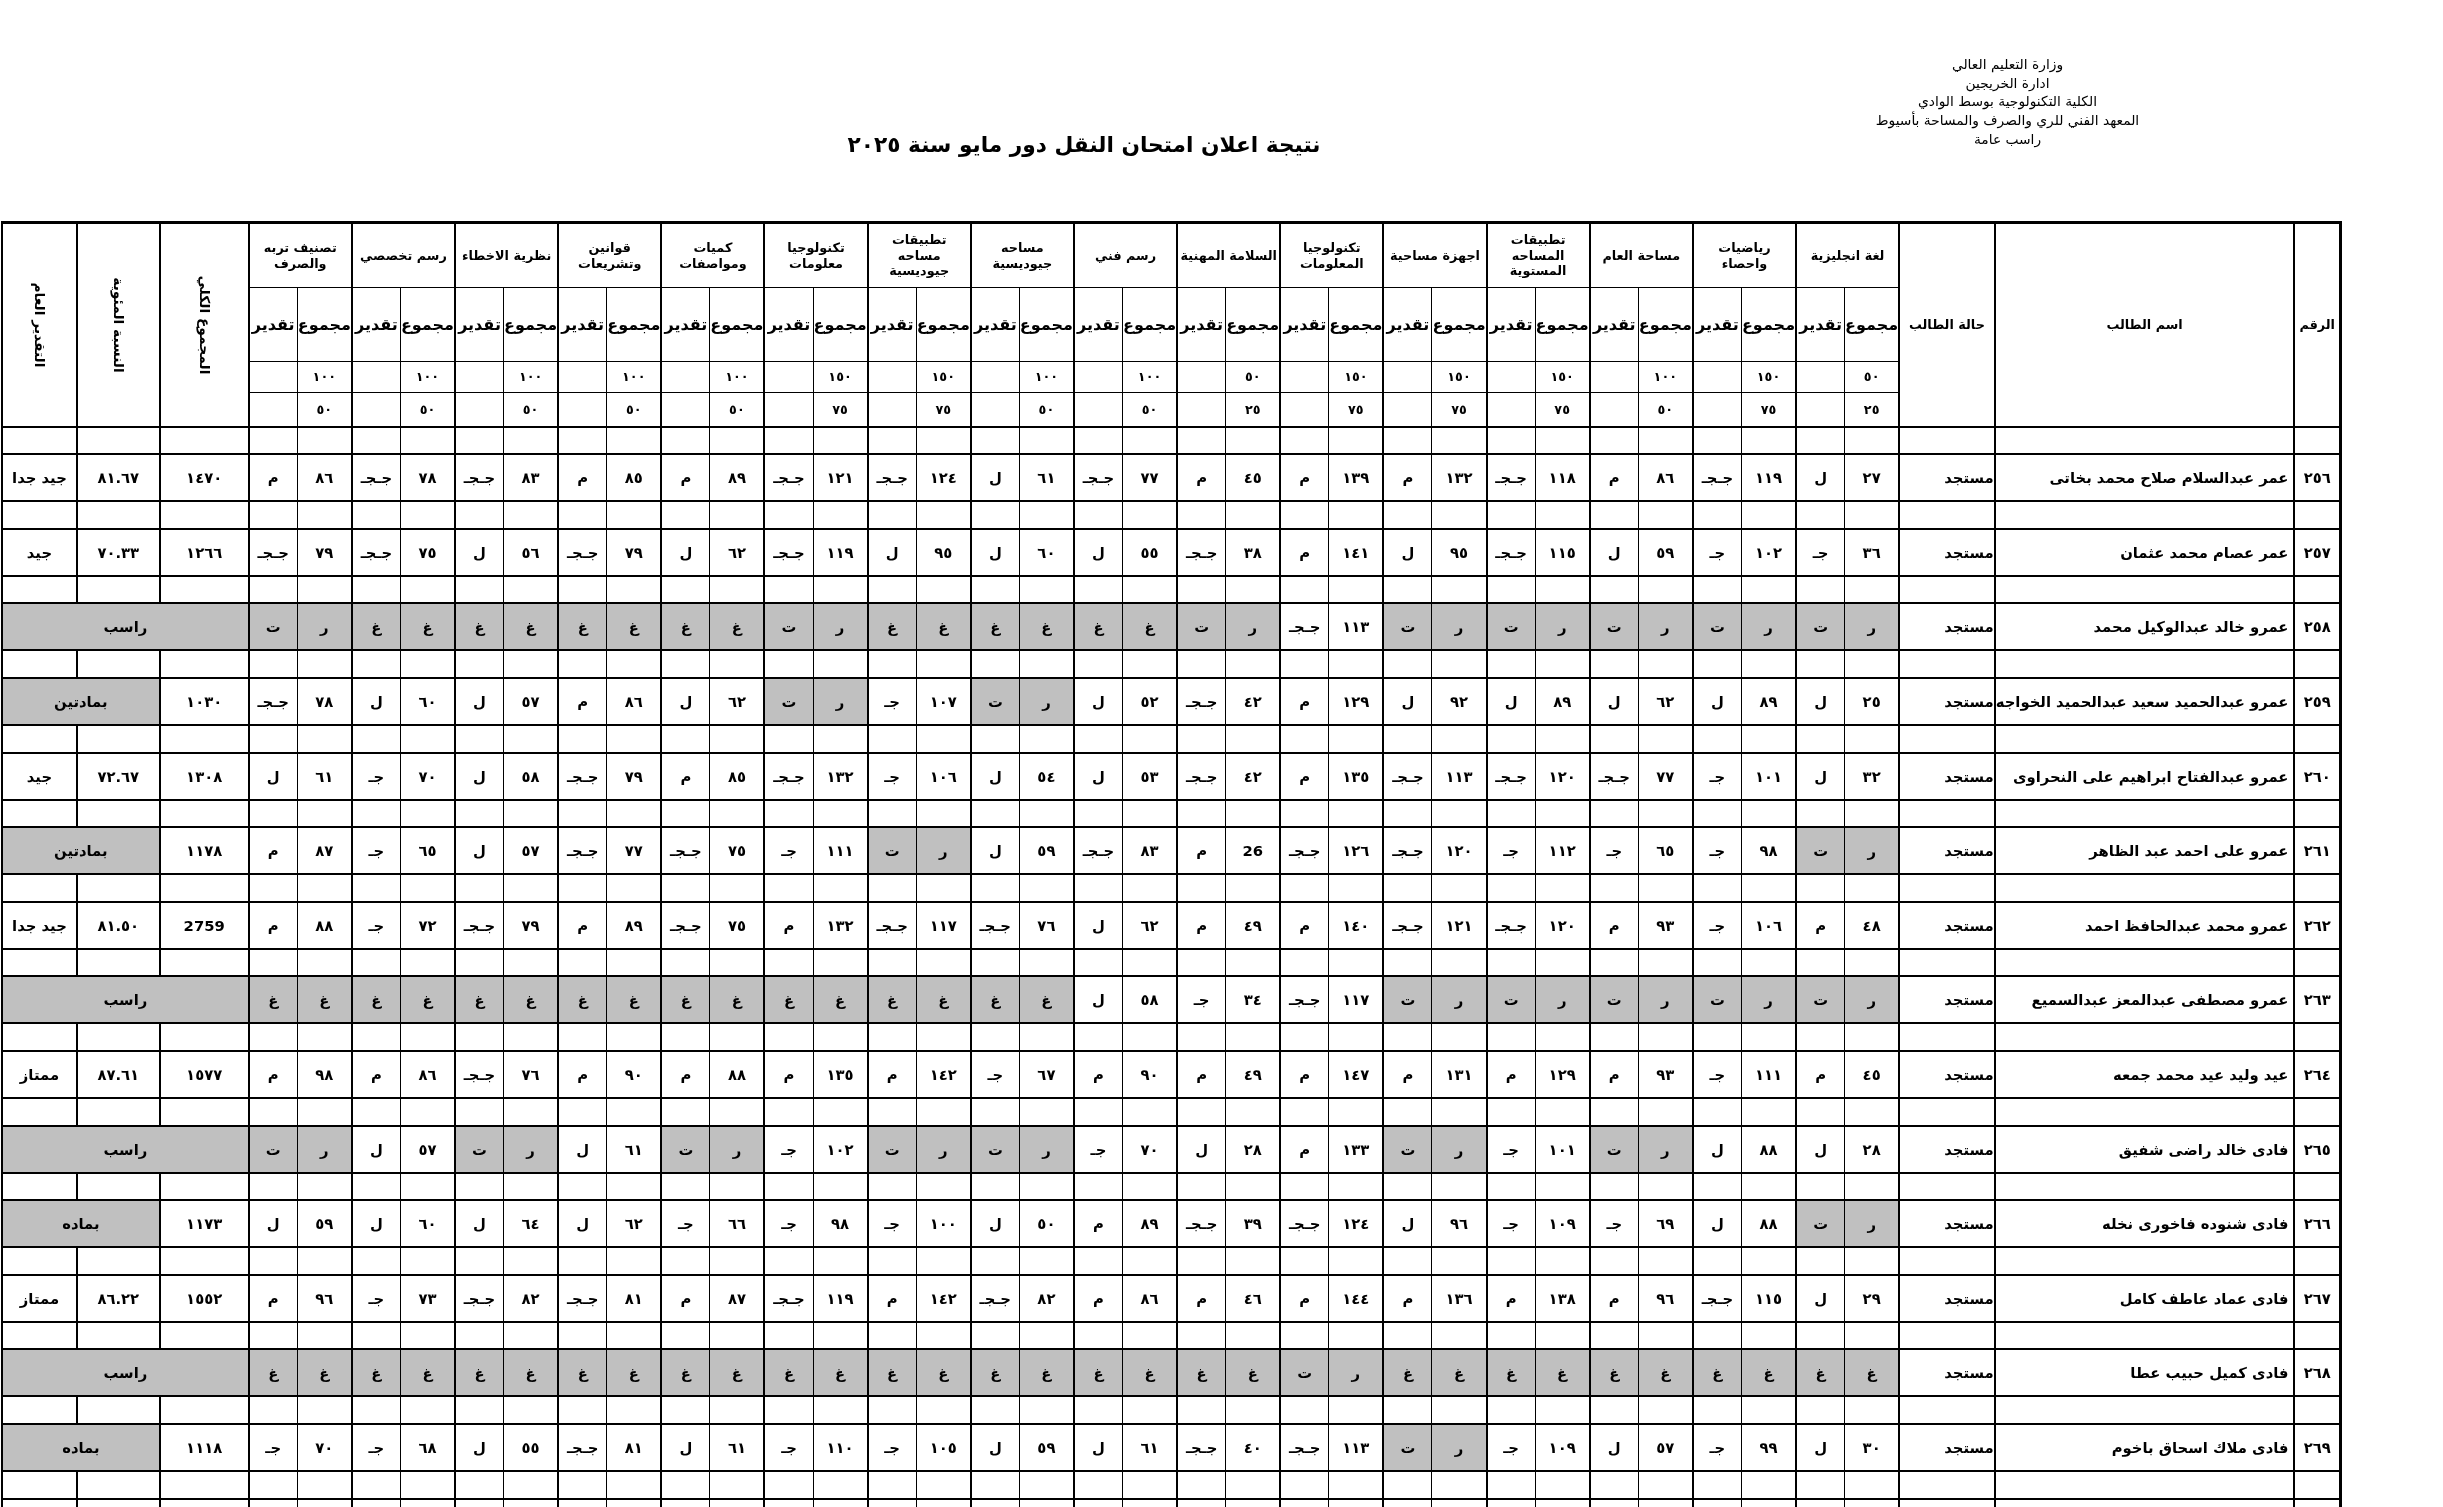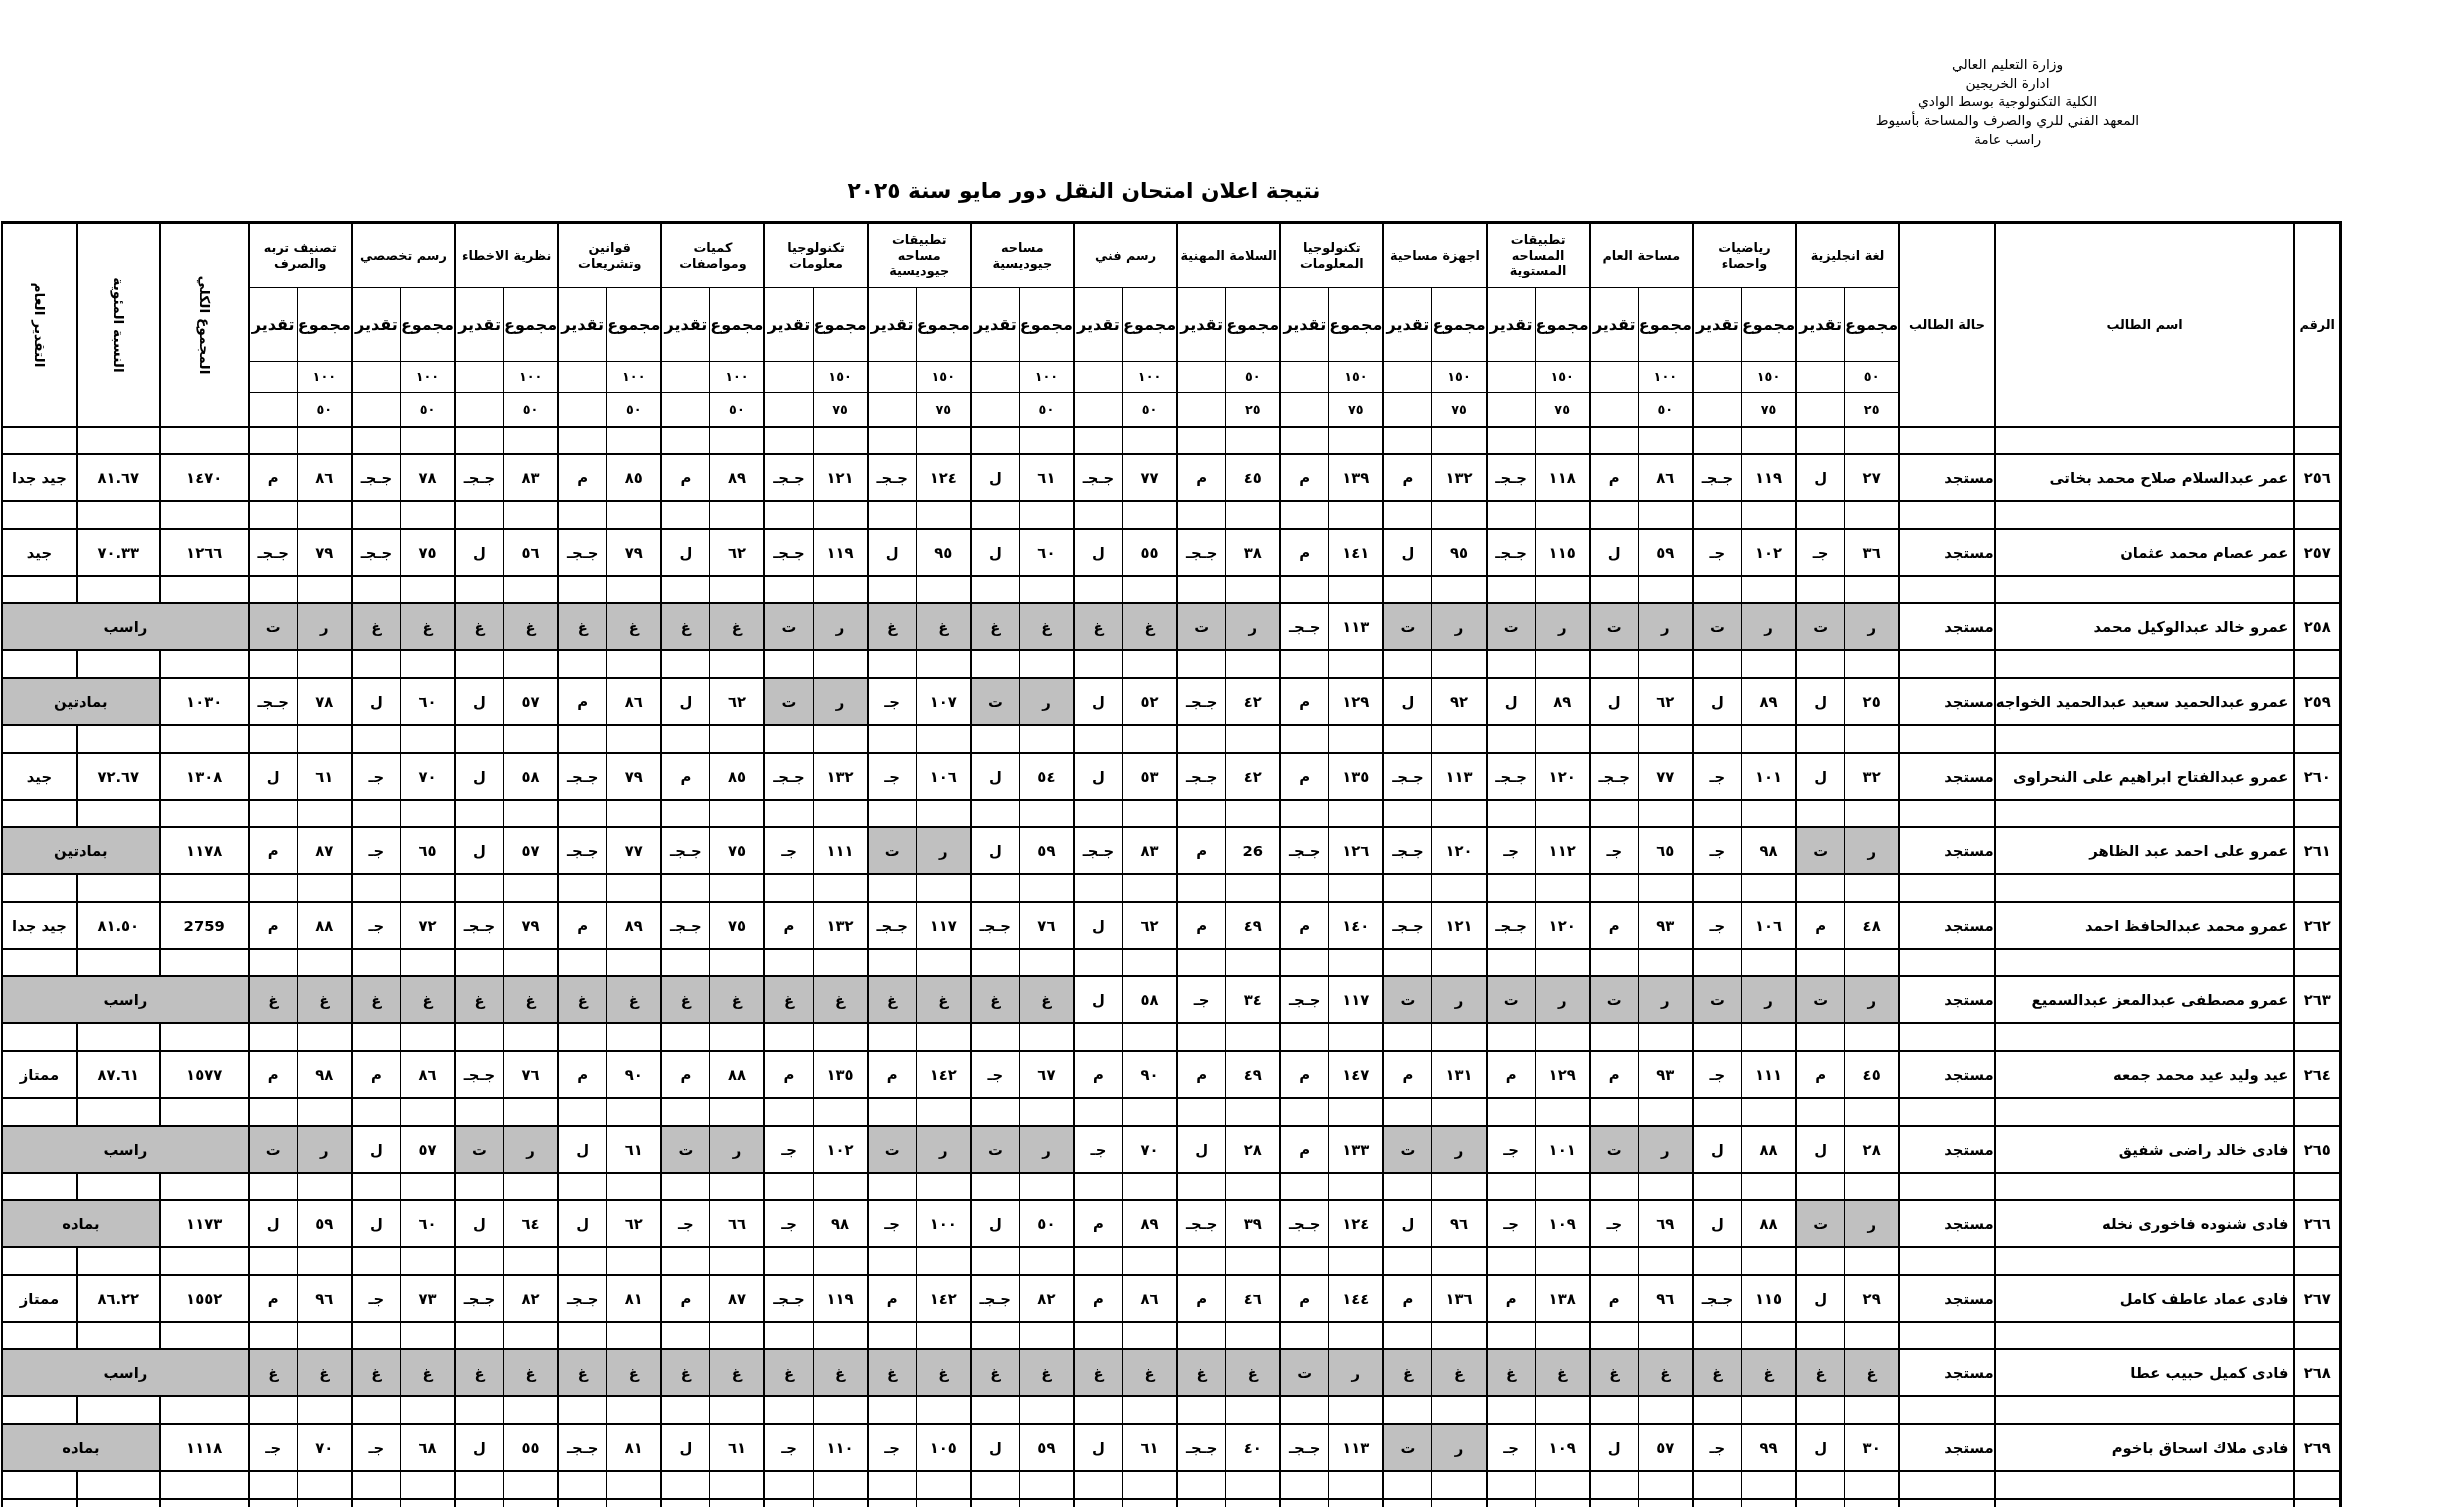--- a/index.html
+++ b/index.html
@@ -1,21 +1,21 @@
 <!DOCTYPE html>
 <html lang="ar" dir="rtl"><head>
 <meta charset="utf-8">
 <style>
   html,body{margin:0;padding:0;}
   body{width:2444px;height:1507px;overflow:hidden;background:#fff;position:relative;
        font-family:"DejaVu Sans",sans-serif;color:#000;}
   .ministry{position:absolute;top:55px;right:264px;width:345px;text-align:center;
             font-weight:normal;font-size:13.8px;line-height:18.7px;}
   .title{position:absolute;top:132px;left:680px;width:808px;text-align:center;
-         font-size:21.7px;font-weight:bold;margin-top:46px;}
+         font-size:21.7px;font-weight:bold;}
   table{border-collapse:collapse;table-layout:fixed;position:absolute;top:221px;right:102px;
         border:3px solid #000;font-weight:bold;}
   th,td{border:1px solid #000;text-align:center;vertical-align:middle;padding:0;overflow:hidden;
         font-weight:bold;}
   .gl{border-left-width:2px;}
   tr.h1 th{height:63px;font-size:12.8px;line-height:1.25;}
   tr.h2 th{height:73px;font-size:16px;}
   tr.mxr td{height:29.6px;font-size:12.8px;}
   tr.mnr td{height:33px;font-size:12.8px;}
   tr.sp td{height:25.6px;border-top-width:2px;border-bottom-width:2px;}

